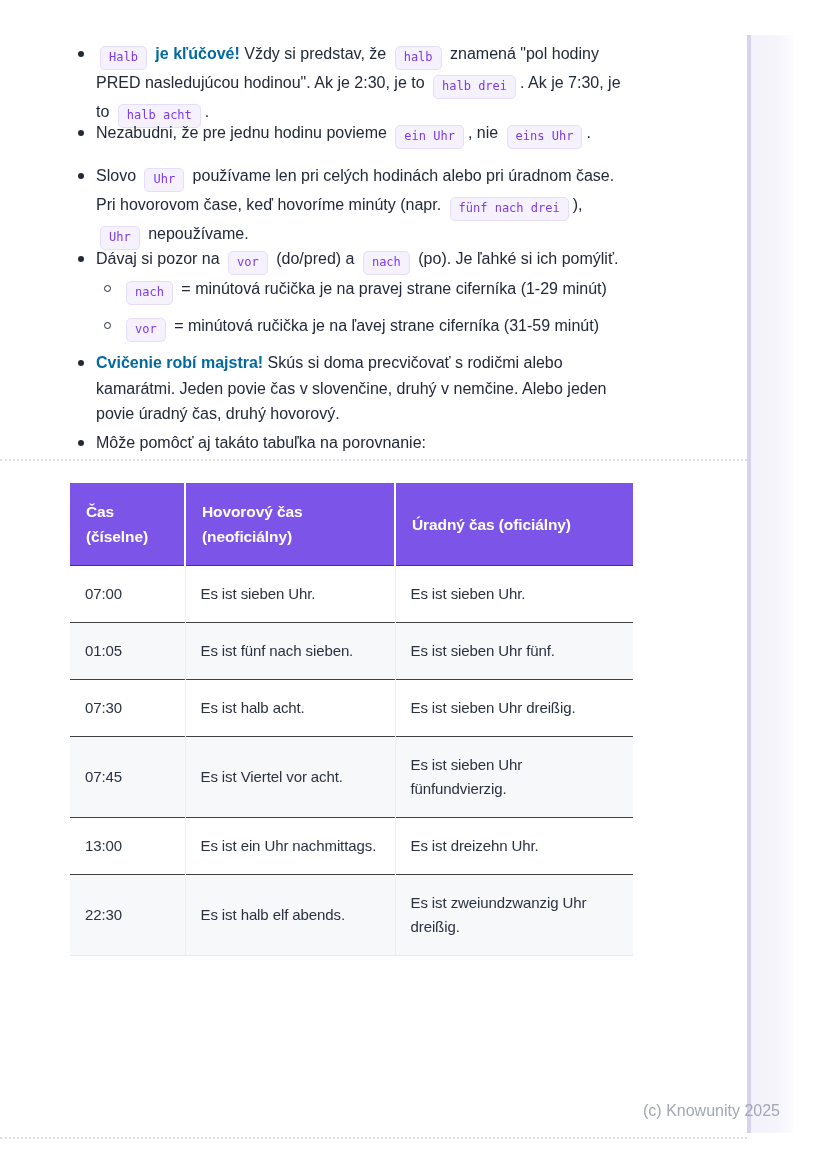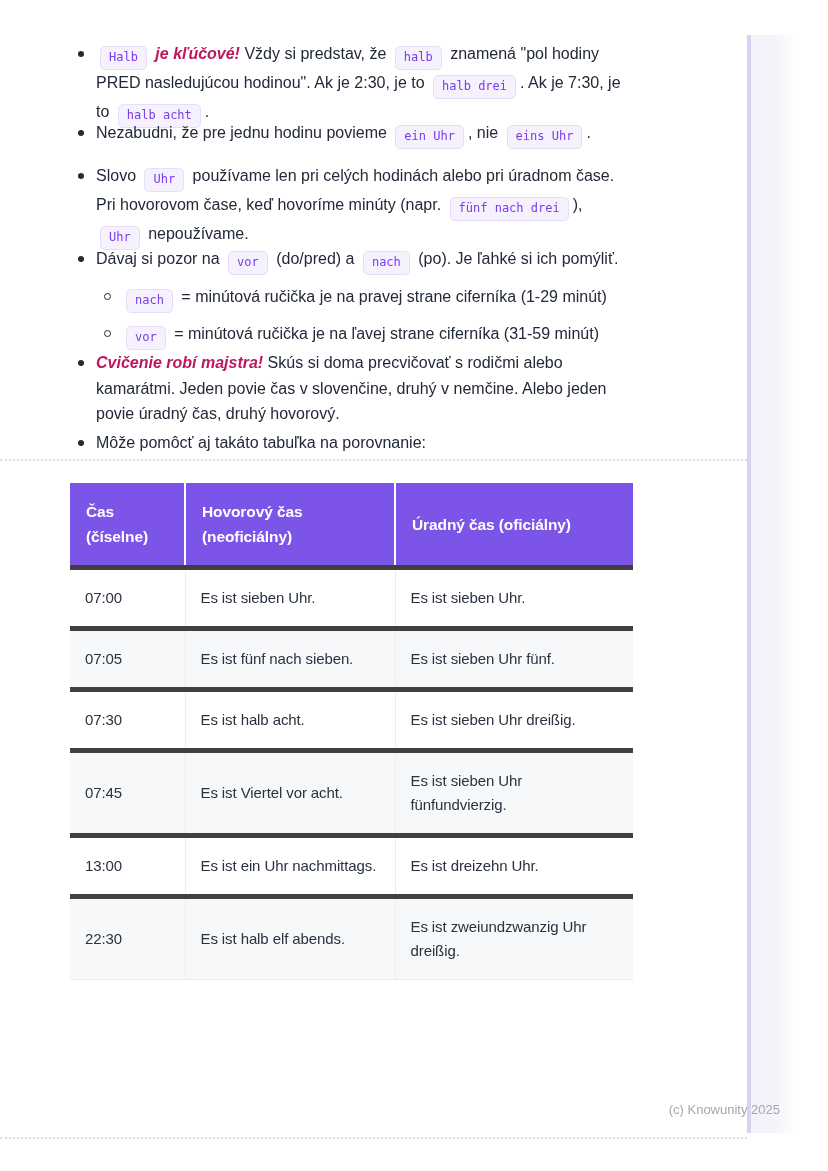--- a/index.html
+++ b/index.html
@@ -44,43 +44,43 @@
     color:#7C3AED;
     background:#F5F2FD;
     border:1px solid #E6DEF8;
     border-radius:5px;
     padding:2px 8px 3px;
     margin:0 4px;
     display:inline-block;
     vertical-align:-2px;
     white-space:nowrap;
   }
-  strong.bold-run{font-weight:700;color:#be185d;font-style:italic;}
-
-  .sub-list{list-style:none;margin:9px 0 0 0;padding:0;}
+  strong.bold-run{font-weight:700;color:#0369a1;}
+
+  .sub-list{list-style:none;margin:1px 0 0 0;padding:0;}
   .sub-list > li{margin-bottom:8px;}
 
   
   table.cmp{
     position:absolute;top:483px;left:70px;
     width:563px;border-collapse:collapse;table-layout:fixed;
     font-size:15px;color:#2A3240;letter-spacing:-0.1px;
   }
   col.c1{width:115px;} col.c2{width:210px;} col.c3{width:238px;}
   .cmp th{
     background:#7C55E8;color:#ffffff;
     font-weight:600;font-size:15.5px;line-height:25px;
     text-align:left;vertical-align:middle;
     padding:16px;
     border-right:2px solid #ffffff;
   }
   .cmp th:last-child{border-right:none;}
   .cmp td{
     padding:16px 15px;line-height:24px;vertical-align:middle;
-    border-top:5px solid #404040;
+    border-top:1px solid #404040;
     border-right:1px solid #EBEDF1;
     background:#ffffff;
   }
   .cmp td:last-child{border-right:none;}
   .cmp tbody tr:nth-child(even) td{background:#F7F8FA;}
   .cmp tbody tr:last-child td{border-bottom:1px solid #E7E9ED;}
 
   
   .pagebreak{
     position:absolute;left:0;width:747px;height:0;
@@ -91,21 +91,21 @@
 
   .edge-stripe{
     position:absolute;left:747px;top:35px;width:46px;height:1098px;
     background:linear-gradient(90deg,#F3F2FA 0%,#F5F4FB 62%,#FCFCFE 100%);
     border-left:4px solid #D7D2F0;
     box-sizing:border-box;
   }
   .watermark{
     position:absolute;top:1102px;left:640px;width:140px;
     text-align:right;
-    font-size:13px;color:#A3A7B3;
+    font-size:16px;color:#A3A7B3;
     z-index:5;
   }
 </style>
 </head>
 <body>
 
 <div class="page">
 
   <ul class="bullets" id="bullet-list">
       <li>
@@ -172,21 +172,21 @@
           <th>Úradný čas (oficiálny)</th>
         </tr>
     </thead>
     <tbody id="table-body">
         <tr>
           <td>07:00</td>
           <td>Es ist sieben Uhr.</td>
           <td>Es ist sieben Uhr.</td>
         </tr>
         <tr>
-          <td>07:05</td>
+          <td>01:05</td>
           <td>Es ist fünf nach sieben.</td>
           <td>Es ist sieben Uhr fünf.</td>
         </tr>
         <tr>
           <td>07:30</td>
           <td>Es ist halb acht.</td>
           <td>Es ist sieben Uhr dreißig.</td>
         </tr>
         <tr>
           <td>07:45</td>

